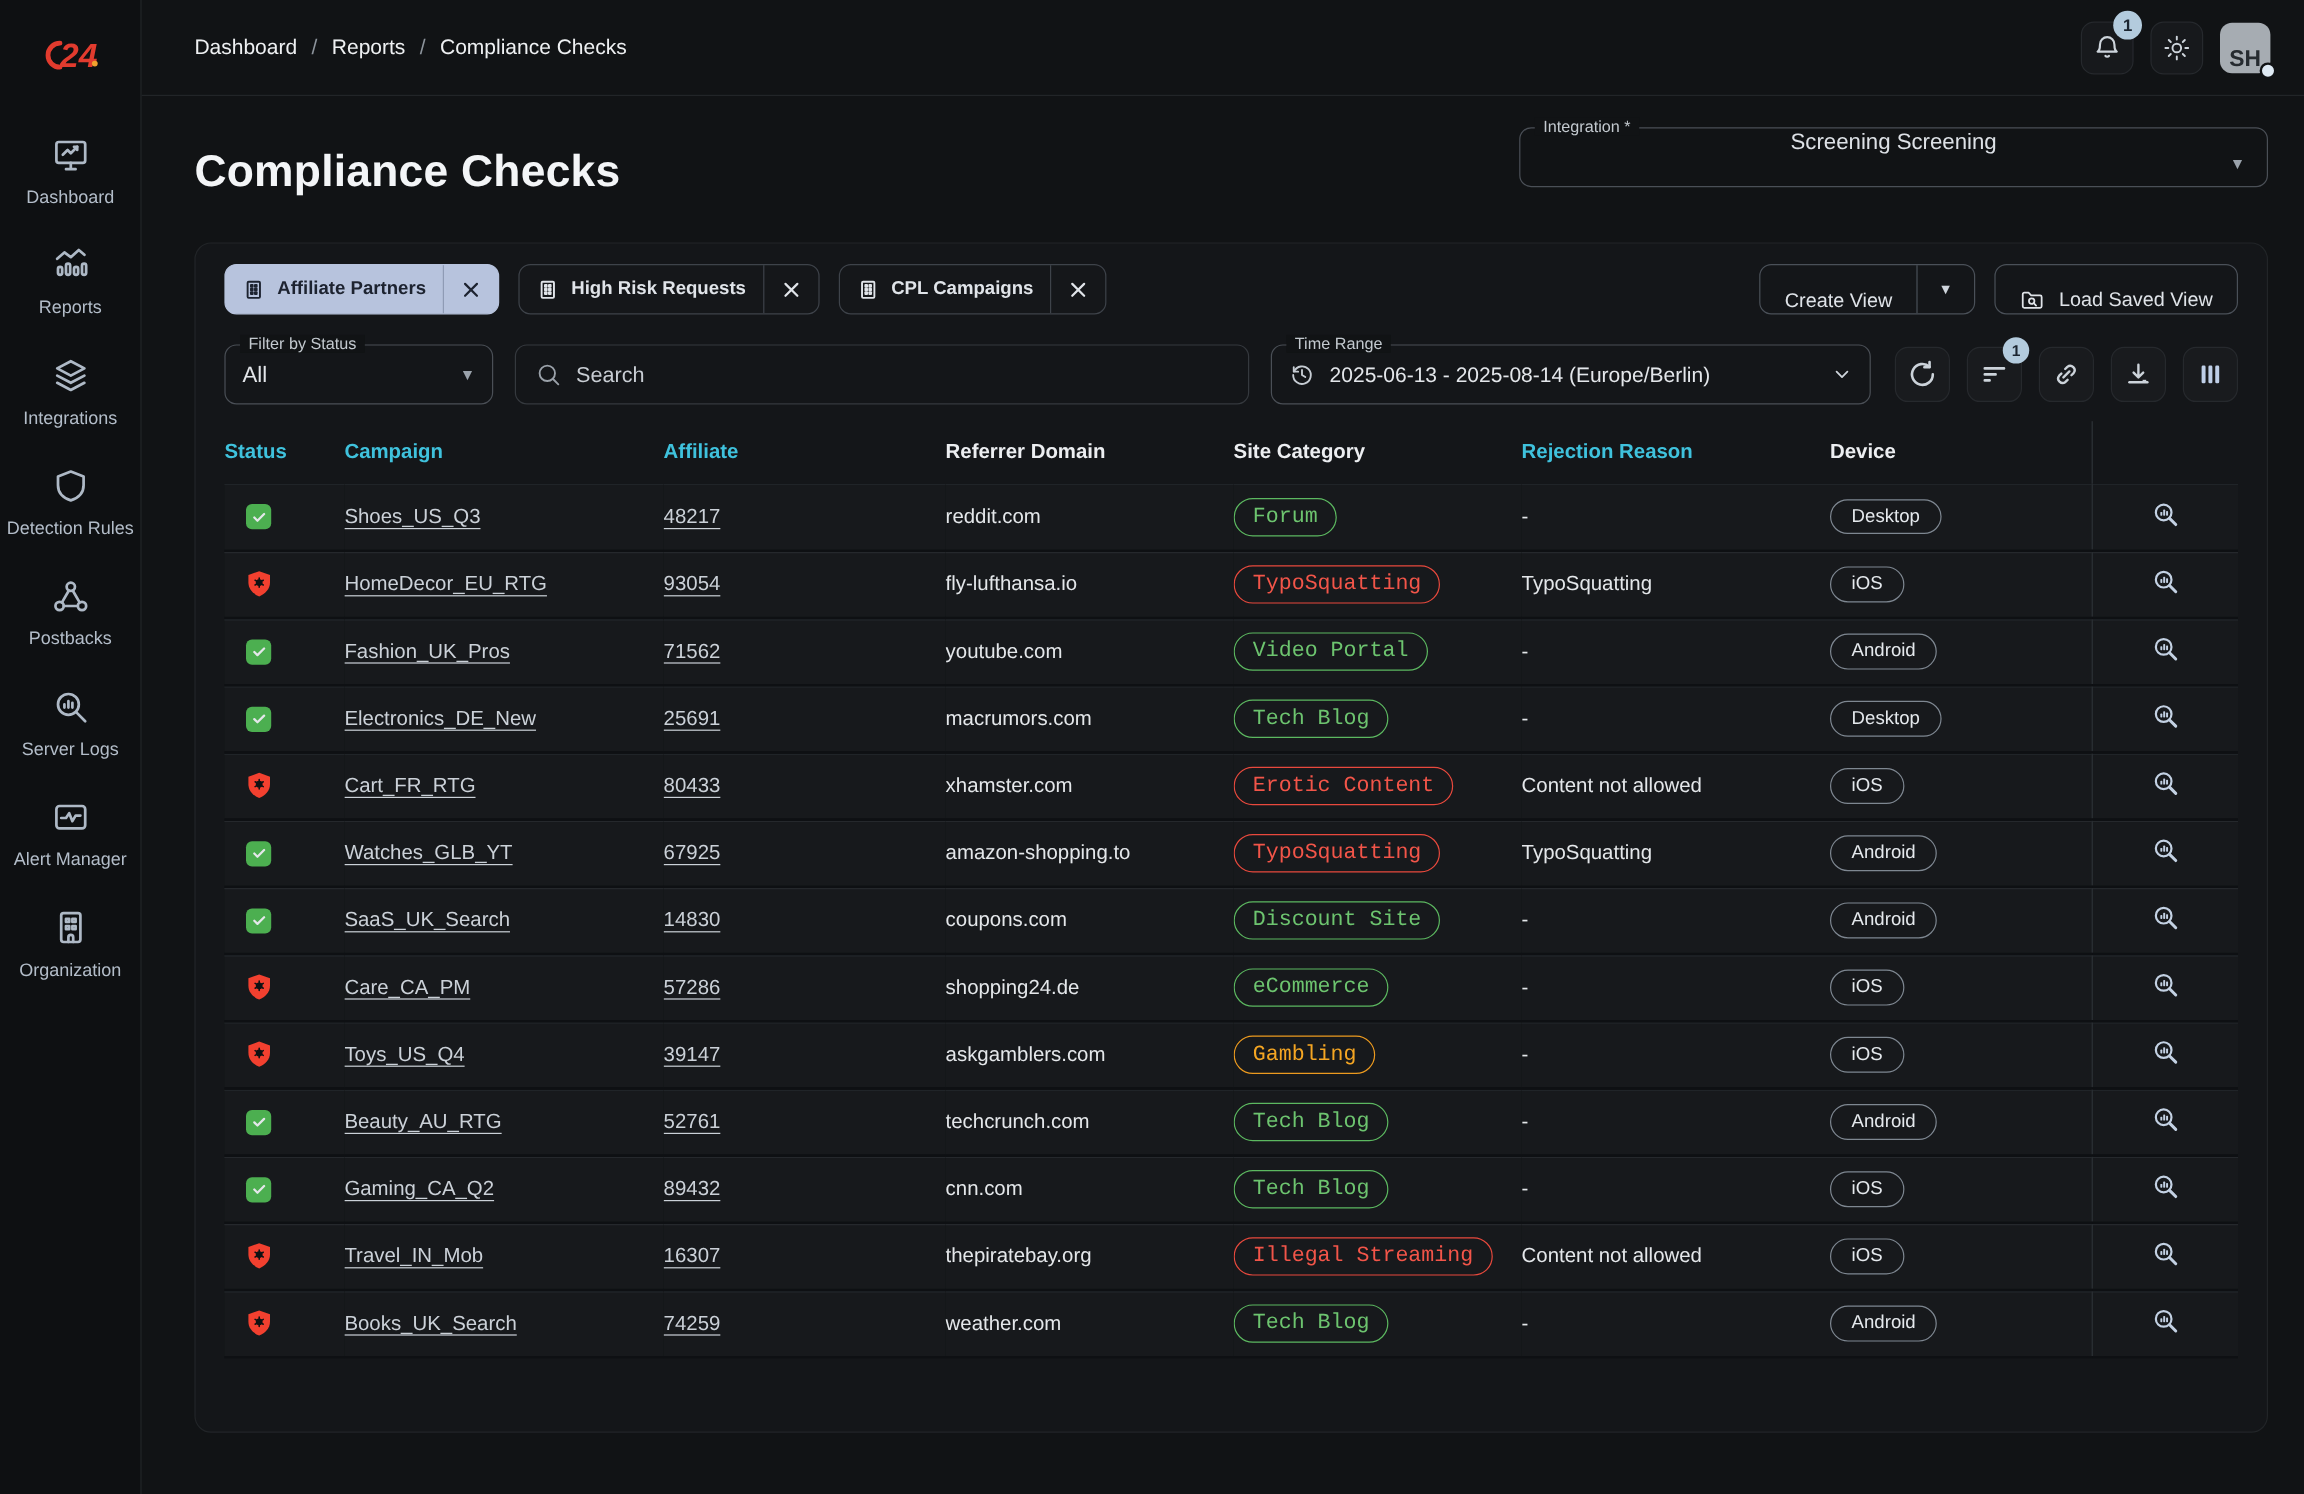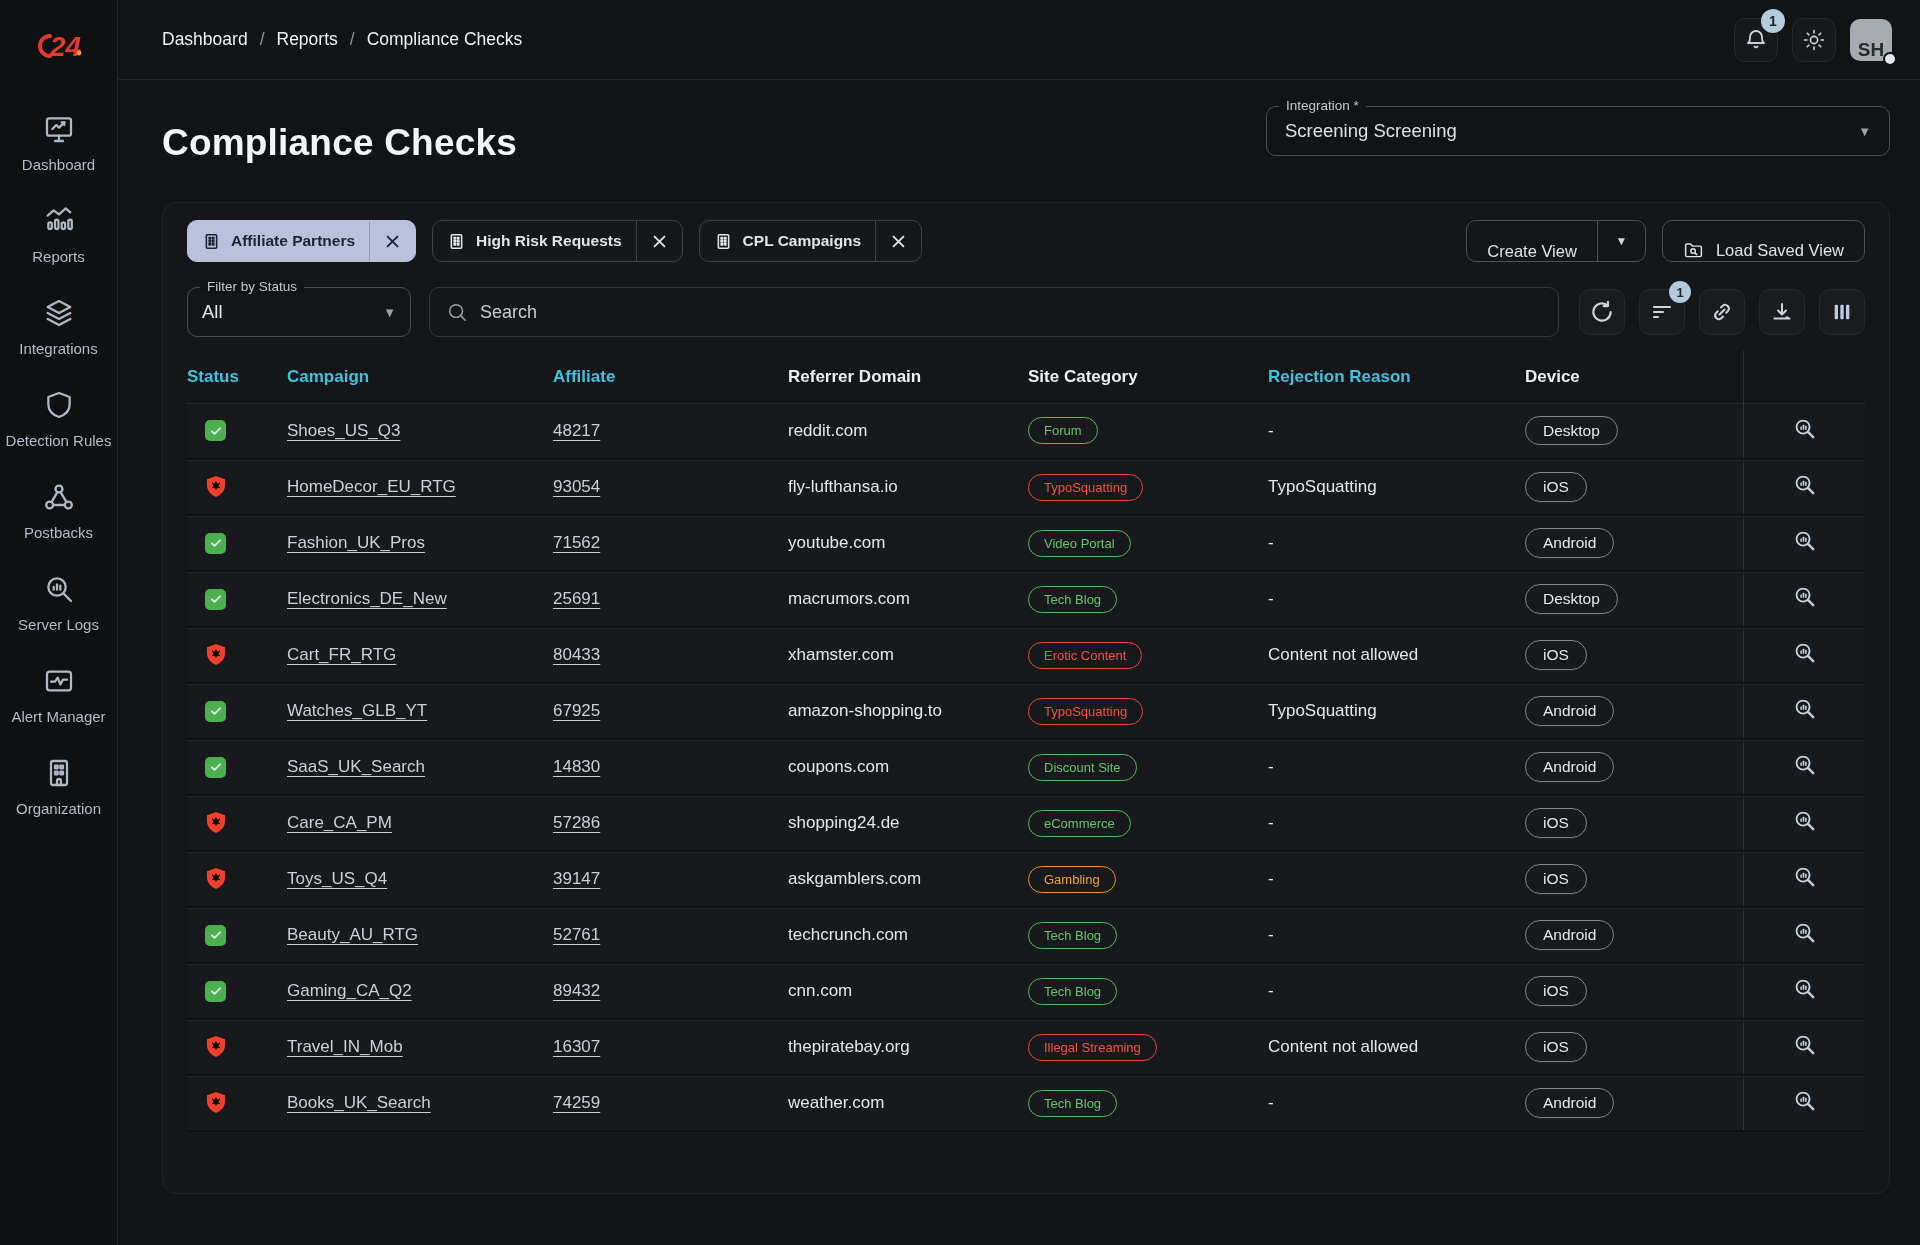--- a/index.html
+++ b/index.html
@@ -62,21 +62,21 @@
   .page-title { font-size:37px; font-weight:600; color:#f3f5f7; letter-spacing:.2px; margin-top:16px; }
 
   .field {
     position:relative; border:1px solid #4a4f56; border-radius:10px;
     display:flex; align-items:center; background:transparent;
   }
   .field .flabel {
     position:absolute; top:-9px; left:12px; background:#111315; padding:0 7px;
     font-size:13.5px; color:#c3c9cf; white-space:nowrap;
   }
-  .integration-field { width:624px; height:50px; padding:0 18px; cursor:pointer; }
+  .integration-field { width:624px; height:50px; padding:0 18px; cursor:pointer;flex-direction:column; }
   .integration-field .fvalue { font-size:18.5px; color:#dde1e6; }
   .tri { margin-left:auto; color:#9aa2ab; font-size:13px; }
 
   
   .card {
     margin-top:38px; background:#141619; border:1px solid #222528; border-radius:14px;
     padding:14px 24px 0; height:992px; position:relative;
   }
 
   .chips-row { display:flex; align-items:center; gap:16px; height:48px; }
@@ -133,22 +133,22 @@
   th.accent { color:#3fc2dd; }
   td {
     height:56px; vertical-align:middle; font-size:17px; color:#e4e7ea;
     background:#17191c; border-bottom:2px solid #0e1013; white-space:nowrap; overflow:hidden;
   }
   tr.data-row td { box-shadow:inset 0 1px 0 #25282c; }
   td.c-action, th.c-action { border-left:1px solid #2f3338; text-align:center; }
   td.c-status { padding-left:18px; }
   .link { color:#cbd1d8; text-decoration:underline; text-underline-offset:4px; text-decoration-thickness:1px; cursor:pointer; }
   .pill {
-    display:inline-block; padding:6px 15px; border-radius:999px; font-size:13px; line-height:1;
-    border:1.5px solid; background:transparent;
+    display:inline-block; padding:6px 15px; border-radius:999px; font-size:18px; line-height:1;
+    border:1.5px solid; background:transparent;font-family:Liberation Mono, monospace;
   }
   .pill.green  { color:#6dc46f; border-color:#5cb860; }
   .pill.red    { color:#f25549; border-color:#e8493d; }
   .pill.orange { color:#f5a623; border-color:#ec9a1f; }
   .devpill {
     display:inline-block; padding:6px 17px; border-radius:999px; font-size:15.5px; line-height:1;
     border:1.5px solid #7e8791; color:#e5e9ed;text-align:center;
   }
   .status-ok {
     width:21px; height:21px; border-radius:5px; background:#4caf50;
@@ -393,20 +393,36 @@
           <span class="tri">▼</span>
         </div>
         <div class="search-field">
           <span id="ic-search">
               <svg width="22" height="22" viewBox="0 0 24 24" fill="none" stroke="currentColor" stroke-width="1.7" stroke-linecap="round" stroke-linejoin="round">
                 <circle cx="11" cy="11" r="7"></circle>
                 <path d="M16.2 16.2L21 21"></path>
               </svg>
             </span>
           <input type="text" placeholder="Search" style="">
+        </div>
+        <div class="field time-field">
+          <span class="flabel">Time Range</span>
+          <span id="ic-clock">
+              <svg width="22" height="22" viewBox="0 0 24 24" fill="none" stroke="currentColor" stroke-width="1.7" stroke-linecap="round" stroke-linejoin="round">
+                <path d="M4.5 5.5v4h4"></path>
+                <path d="M4.8 9.2a8 8 0 1 1-.8 3.3"></path>
+                <path d="M12 8v4.5l3 1.8"></path>
+              </svg>
+            </span>
+          <span class="fvalue">2025-06-13 - 2025-08-14 (Europe/Berlin)</span>
+          <span class="chev" id="ic-chev">
+              <svg width="18" height="18" viewBox="0 0 24 24" fill="none" stroke="currentColor" stroke-width="2" stroke-linecap="round" stroke-linejoin="round">
+                <path d="M6 9l6 6 6-6"></path>
+              </svg>
+            </span>
         </div>
         <div class="toolbtns">
           <div class="toolbtn">
               <span id="ic-refresh">
                 <svg width="26" height="26" viewBox="0 0 24 24" fill="none" stroke="currentColor" stroke-width="2" stroke-linecap="round" stroke-linejoin="round">
                   <path d="M20 12a8 8 0 1 1-2.5-5.8"></path>
                   <path d="M17.5 2.5v4h-4"></path>
                 </svg>
               </span>
             </div>

